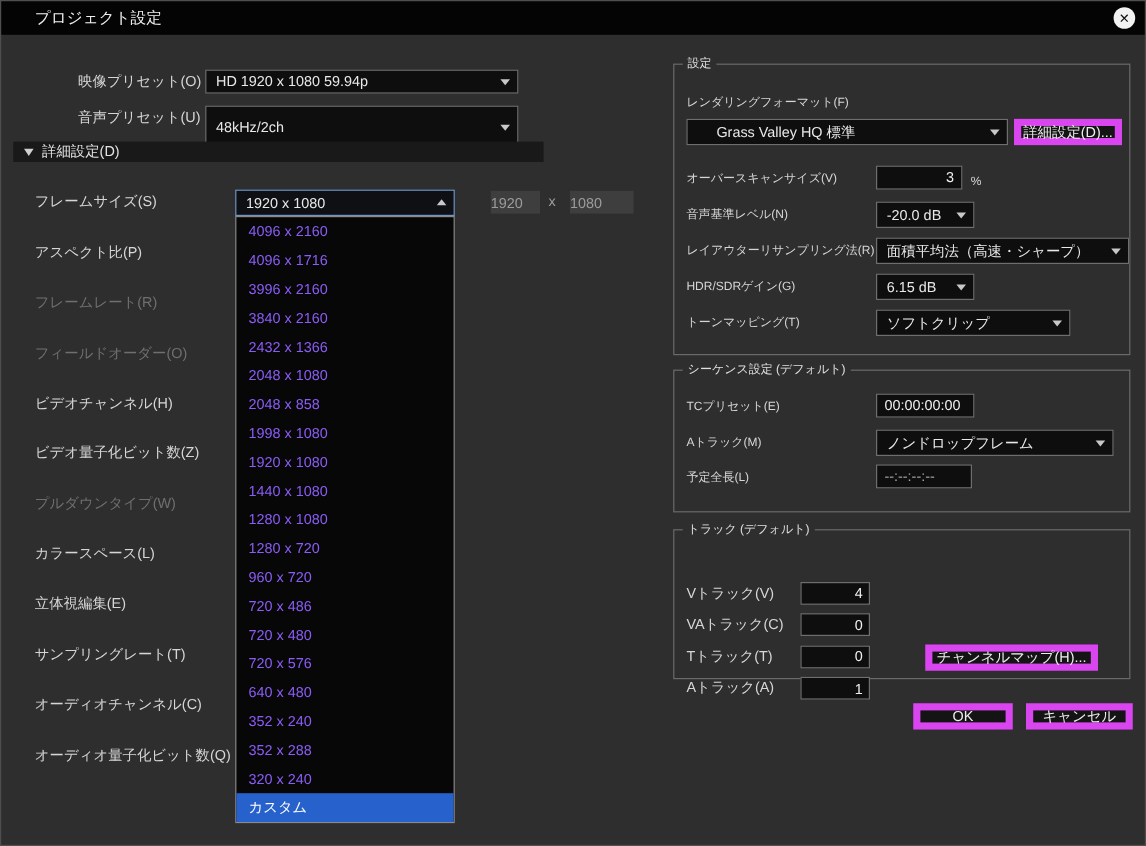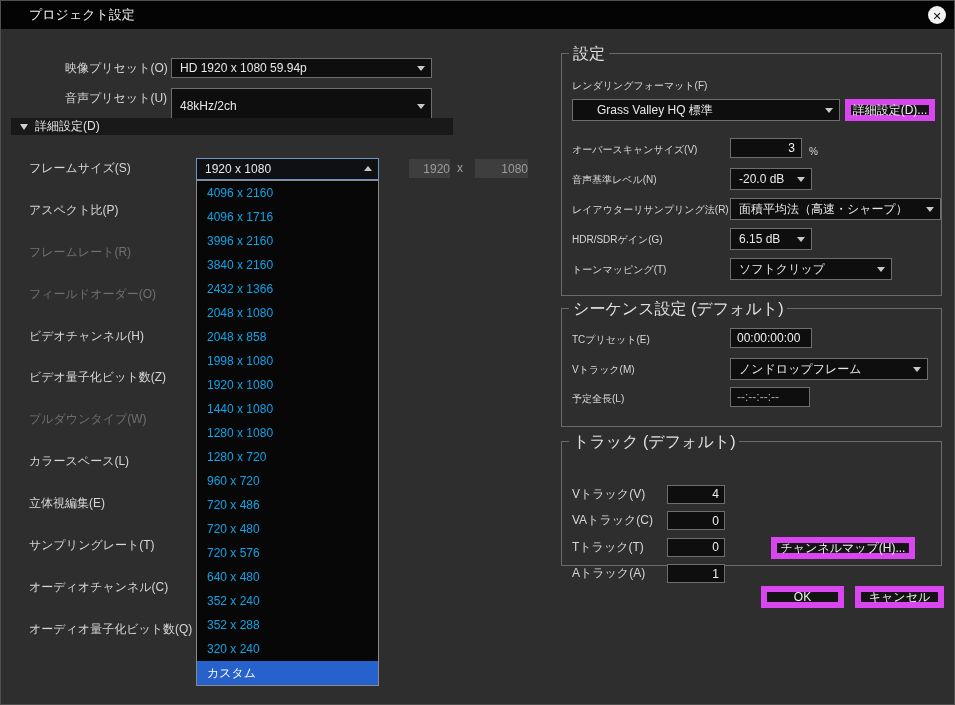--- a/index.html
+++ b/index.html
@@ -15,37 +15,37 @@
 
   .combo { position:absolute; background:#0e0e0e; border:1px solid #6e6e6e; color:#e8e8e8; font-size:12px; display:flex; align-items:center; padding:0 20px 0 8px; white-space:nowrap; overflow:hidden; cursor:default; }
   .combo.open { border:1px solid #6f94c4; background:#0e1014; }
   .arrow-down { position:absolute; right:6px; top:50%; margin-top:-2px; width:0; height:0; border-left:4px solid transparent; border-right:4px solid transparent; border-top:5px solid #c8c8c8; }
   .arrow-up { position:absolute; right:6px; top:50%; margin-top:-3px; width:0; height:0; border-left:4px solid transparent; border-right:4px solid transparent; border-bottom:5px solid #c8c8c8; }
 
   .tinput { position:absolute; background:#0e0e0e; border:1px solid #6e6e6e; color:#f0f0f0; font-size:12px; display:flex; align-items:center; padding:0 6px; white-space:nowrap; }
   .tinput.right { justify-content:flex-end; }
   .tinput.dimtext { color:#a8a8a8; }
 
-  .dis-input { position:absolute; background:#3e3e3e; color:#9c9c9c; font-size:12px; display:flex; align-items:center; justify-content:flex-end; }
+  .dis-input { position:absolute; background:#3e3e3e; color:#9c9c9c; font-size:12px; display:flex; align-items:center; justify-content:flex-start; }
   .xsep { position:absolute; color:#9c9c9c; font-size:12px; }
 
   .adv-band { position:absolute; left:10px; top:117px; width:442px; height:17px; background:#191919; display:flex; align-items:center; padding-left:9px; }
   .tri-down { width:0; height:0; border-left:4px solid transparent; border-right:4px solid transparent; border-top:6px solid #d0d0d0; margin-right:7px; }
   .adv-label { color:#e2e2e2; font-size:12px; }
 
   .left-fields { position:absolute; left:28px; top:157px; width:165px; display:flex; flex-direction:column;gap:12px; }
   .left-label { height:29.9px; line-height:20px; color:#d6d6d6; font-size:12px; white-space:nowrap; }
   .left-label.dim { color:#6f6f6f; }
 
   .dd-list { position:absolute; left:195px; top:179px; width:183px; background:#070707; border:1px solid #8a8a8a; z-index:10; }
-  .dd-item { height:24px; line-height:24px; padding-left:10px; color:#0ea5e9; font-size:12px; cursor:default; white-space:nowrap; }
+  .dd-item { height:24px; line-height:24px; padding-left:10px; color:#8b5cf6; font-size:12px; cursor:default; white-space:nowrap; }
   .dd-item.highlight { background:#2761cc; color:#ffffff; }
 
   .group { position:absolute; border:1px solid #6a6a6a; }
-  .group-title { position:absolute; top:-8px; left:7px; background:#2e2e2e; padding:0 4px; color:#e0e0e0; font-size:16px; line-height:15px; white-space:nowrap; }
+  .group-title { position:absolute; top:-8px; left:7px; background:#2e2e2e; padding:0 4px; color:#e0e0e0; font-size:10px; line-height:15px; white-space:nowrap; }
   .glbl { position:absolute; color:#d6d6d6; font-size:10px; line-height:19px; white-space:nowrap; }
 
   .btn { position:absolute; background:#141414; border:6px solid #d946ef; color:#eeeeee; font-size:12px; display:flex; align-items:center; justify-content:center; cursor:pointer; white-space:nowrap; }
 
   .track-rows { position:absolute; left:10px; top:15px; width:230px;margin-top:24px; }
   .track-row { height:26.5px; display:flex; align-items:center; }
   .track-label { width:95px; color:#d6d6d6; font-size:12px; white-space:nowrap; }
   .tinput-inline { width:58px; height:19px; background:#0e0e0e; border:1px solid #6e6e6e; color:#f0f0f0; font-size:12px; display:flex; align-items:center; justify-content:flex-end; padding:0 5px; }
 </style>
 </head>
@@ -173,21 +173,21 @@
   </div>
 
   <div class="group" style="left:560px;top:307px;width:381px;height:119px">
     <span class="group-title">シーケンス設定 (デフォルト)</span>
 
     <span class="glbl" style="left:10px;top:21px">TCプリセット(E)</span>
     <div class="tinput" style="left:168px;top:19px;width:82px;height:20px">
       <span>00:00:00:00</span>
     </div>
 
-    <span class="glbl" style="left:10px;top:51px">Vトラック(M)</span>
+    <span class="glbl" style="left:10px;top:51px">Aトラック(M)</span>
     <div class="combo" style="left:168px;top:49px;width:198px;height:22px">
       <span>ノンドロップフレーム</span>
       <span class="arrow-down"></span>
     </div>
 
     <span class="glbl" style="left:10px;top:80px">予定全長(L)</span>
     <div class="tinput dimtext" style="left:168px;top:78px;width:80px;height:20px">
       <span>--:--:--:--</span>
     </div>
   </div>

